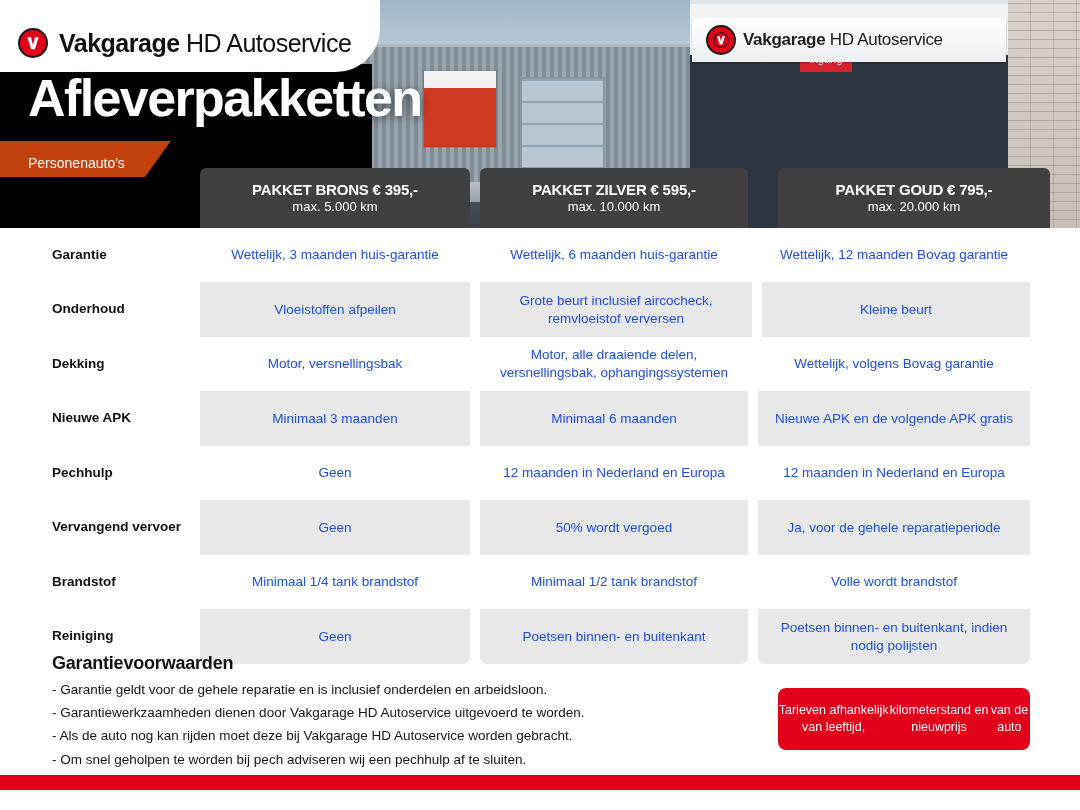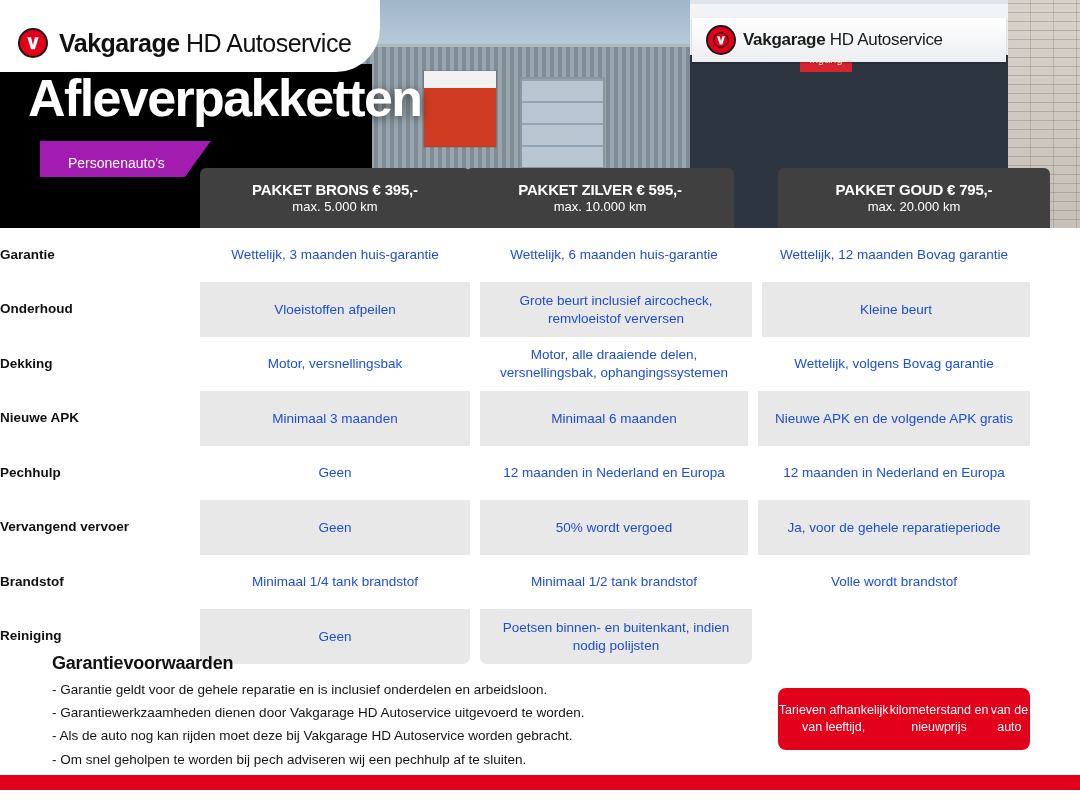--- a/index.html
+++ b/index.html
@@ -98,45 +98,44 @@
     content:""; position:absolute; left:372px; top:0; width:0; height:164px;
   }
   .big-title {
     position:absolute; left:28px; top:72px; z-index:7;
     font-size:52px; font-weight:700; color:#fff; letter-spacing:-1.6px;
     line-height:1; white-space:nowrap;
     text-shadow:0 2px 10px rgba(0,0,0,.55);
   }
   .segment-tab {
     position:absolute; left:0; top:141px; height:36px; z-index:8;
-    background:#a21caf; color:#fff; font-size:14px;
+    background:#c2410c; color:#fff; font-size:14px;
     display:flex; align-items:center; padding:8px 46px 0 28px;
     clip-path:polygon(0 0, 100% 0, calc(100% - 26px) 100%, 0 100%);
-    margin-left:40px;
   }
 
   
   .pkg-head {
     position:absolute; top:168px; height:60px; z-index:9;
     background:#404040; color:#fff; border-radius:6px 6px 0 0;
     display:flex; flex-direction:column; align-items:center; justify-content:center;
     line-height:1.18;
   }
   .pkg-head .pk-title { font-size:15px; font-weight:700; letter-spacing:-.2px; }
   .pkg-head .pk-sub   { font-size:13px; font-weight:400; }
   #pkg0 { left:200px; width:270px; }
-  #pkg1 { left:466px; width:268px; }
+  #pkg1 { left:480px; width:268px; }
   #pkg2 { left:778px; width:272px; }
 
   
   .table { position:absolute; left:0; top:228px; width:1080px; }
   .row { position:relative; display:flex; align-items:stretch; }
   .row .lbl {
     width:200px; flex:0 0 200px; display:flex; align-items:center;
-    font-size:13.5px; font-weight:700; color:#111;
+    padding-left:52px; font-size:13.5px; font-weight:700; color:#111;
     line-height:1.25;
   }
   .row .cell {
     display:flex; align-items:center; justify-content:center; text-align:center;
     font-size:13.5px; color:#1d4ed8; line-height:1.3; padding:4px 12px;
   }
   .row .cell.c0 { width:270px; flex:0 0 270px; margin-left:0px; }
   .row .cell.c1 { width:268px; flex:0 0 268px; margin-left:10px; }
   .row .cell.c2 { width:272px; flex:0 0 272px; margin-left:10px; }
   .row.shaded .cell { background:#e8e8e8; }
@@ -276,20 +275,21 @@
     <div class="row h54">
       <div class="lbl">Brandstof</div>
       <div class="cell c0">Minimaal 1/4 tank brandstof</div>
       <div class="cell c1">Minimaal 1/2 tank brandstof</div>
       <div class="cell c2">Volle wordt brandstof</div>
     </div>
 
     <div class="row h55 shaded last">
       <div class="lbl">Reiniging</div>
       <div class="cell c0">Geen</div>
+      <div class="cell c1">Poetsen binnen- en buitenkant</div>
       <div class="cell c2">Poetsen binnen- en buitenkant, indien nodig polijsten</div>
     </div>
   </div>
 
   <div class="footer">
     <div class="cond-title">Garantievoorwaarden</div>
     <ul class="cond-list">
       <li>- Garantie geldt voor de gehele reparatie en is inclusief onderdelen en arbeidsloon.</li>
       <li>- Garantiewerkzaamheden dienen door Vakgarage HD Autoservice uitgevoerd te worden.</li>
       <li>- Als de auto nog kan rijden moet deze bij Vakgarage HD Autoservice worden gebracht.</li>

